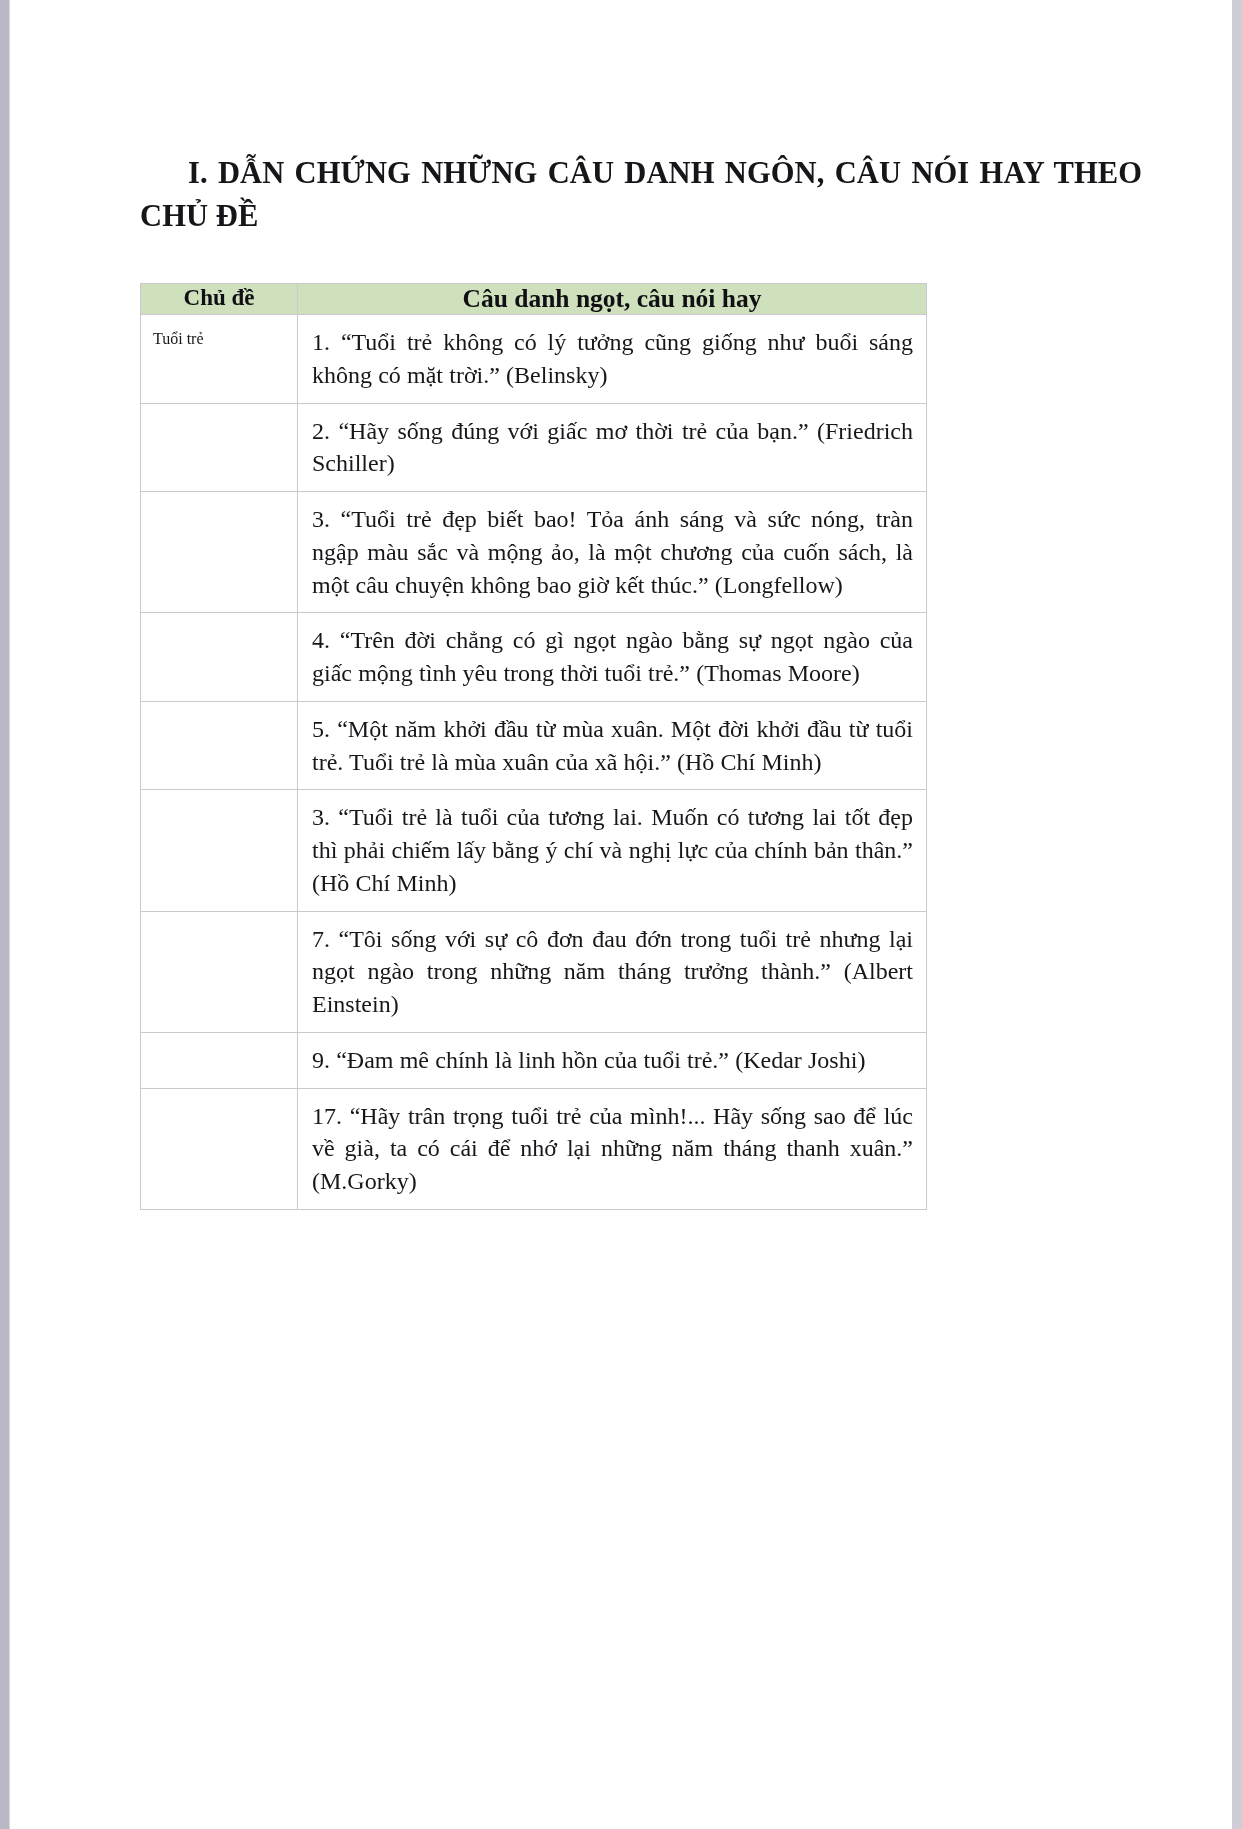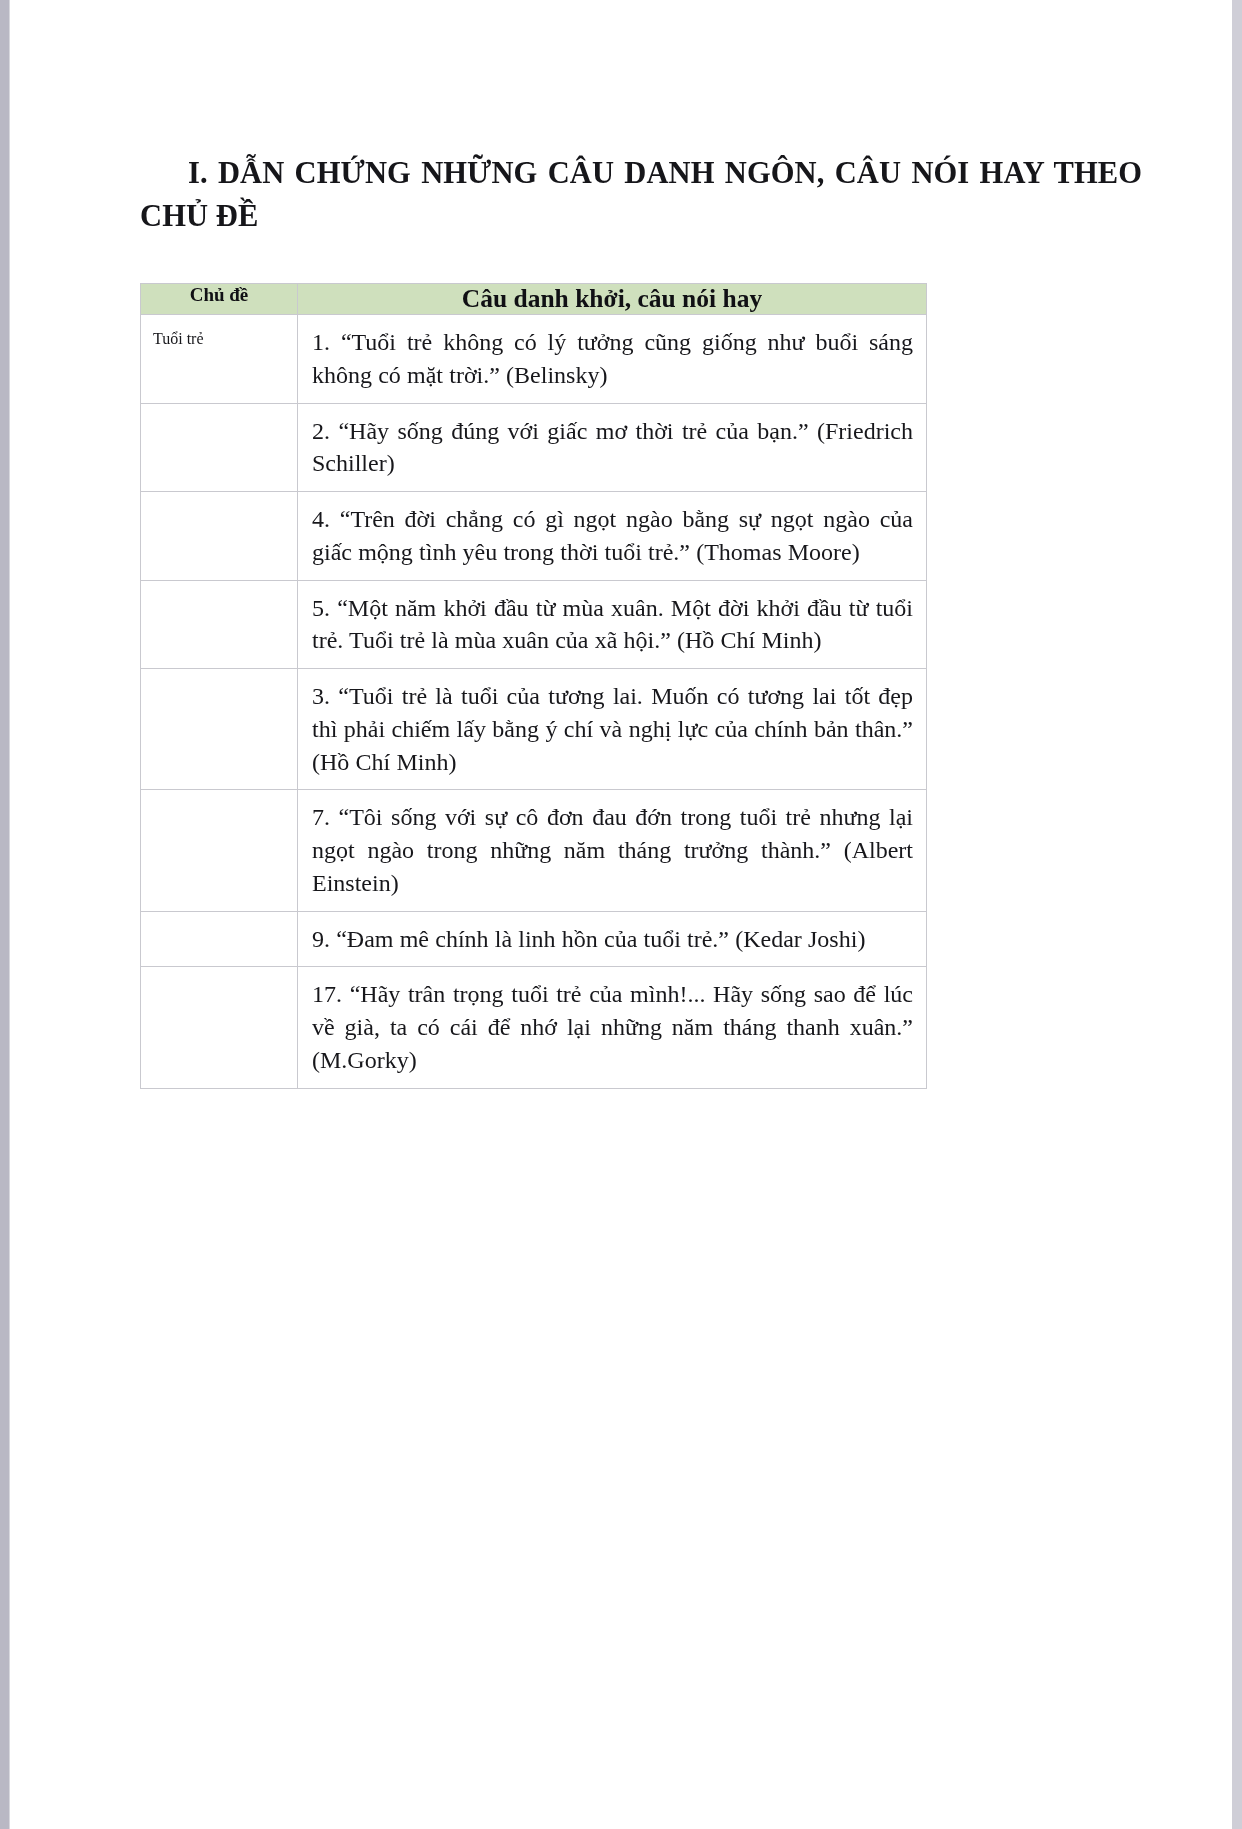--- a/index.html
+++ b/index.html
@@ -77,21 +77,21 @@
   thead th {
     background: #cfe0bd;
     border-color: #b6c8a6;
     text-align: center;
     font-weight: bold;
     font-size: 25px;
     line-height: 1.2;
     padding: 18px 6px 19px;
     color: #101014;
   }
-  thead th.th-topic { font-size: 19px; }
+  thead th.th-topic { font-size: 23px; }
   thead th.th-quote { font-size: 25.5px; }
 
   td.topic-cell {
     font-size: 16px;
     line-height: 1.32;
     padding: 13px 8px 8px 12px;
     text-align: left;
     white-space: nowrap;
   }
   td.topic-cell.empty { padding: 0; }
@@ -137,31 +137,35 @@
       <h1 class="doc-heading"><span class="lead-indent"></span><span>I. DẪN CHỨNG NHỮNG CÂU DANH NGÔN, CÂU NÓI HAY THEO CHỦ ĐỀ</span></h1>
 
       <table class="quote-table">
         <colgroup>
           <col class="c-topic">
           <col class="c-quote">
         </colgroup>
         <thead>
           <tr>
             <th class="th-topic">Chủ đề</th>
-            <th class="th-quote">Câu danh khởi, câu nói hay</th>
+            <th class="th-quote">Câu danh ngọt, câu nói hay</th>
           </tr>
         </thead>
         <tbody>
           <tr>
             <td class="topic-cell">Tuổi trẻ</td>
             <td class="quote-cell">1. “Tuổi trẻ không có lý tưởng cũng giống như buổi sáng không có mặt trời.” (Belinsky)</td>
           </tr>
           <tr>
             <td class="topic-cell empty"></td>
             <td class="quote-cell">2. “Hãy sống đúng với giấc mơ thời trẻ của bạn.” (Friedrich Schiller)</td>
+          </tr>
+          <tr>
+            <td class="topic-cell empty"></td>
+            <td class="quote-cell">3. “Tuổi trẻ đẹp biết bao! Tỏa ánh sáng và sức nóng, tràn ngập màu sắc và mộng ảo, là một chương của cuốn sách, là một câu chuyện không bao giờ kết thúc.” (Longfellow)</td>
           </tr>
           <tr>
             <td class="topic-cell empty"></td>
             <td class="quote-cell">4. “Trên đời chẳng có gì ngọt ngào bằng sự ngọt ngào của giấc mộng tình yêu trong thời tuổi trẻ.” (Thomas Moore)</td>
           </tr>
           <tr>
             <td class="topic-cell empty"></td>
             <td class="quote-cell">5. “Một năm khởi đầu từ mùa xuân. Một đời khởi đầu từ tuổi trẻ. Tuổi trẻ là mùa xuân của xã hội.” (Hồ Chí Minh)</td>
           </tr>
           <tr>

